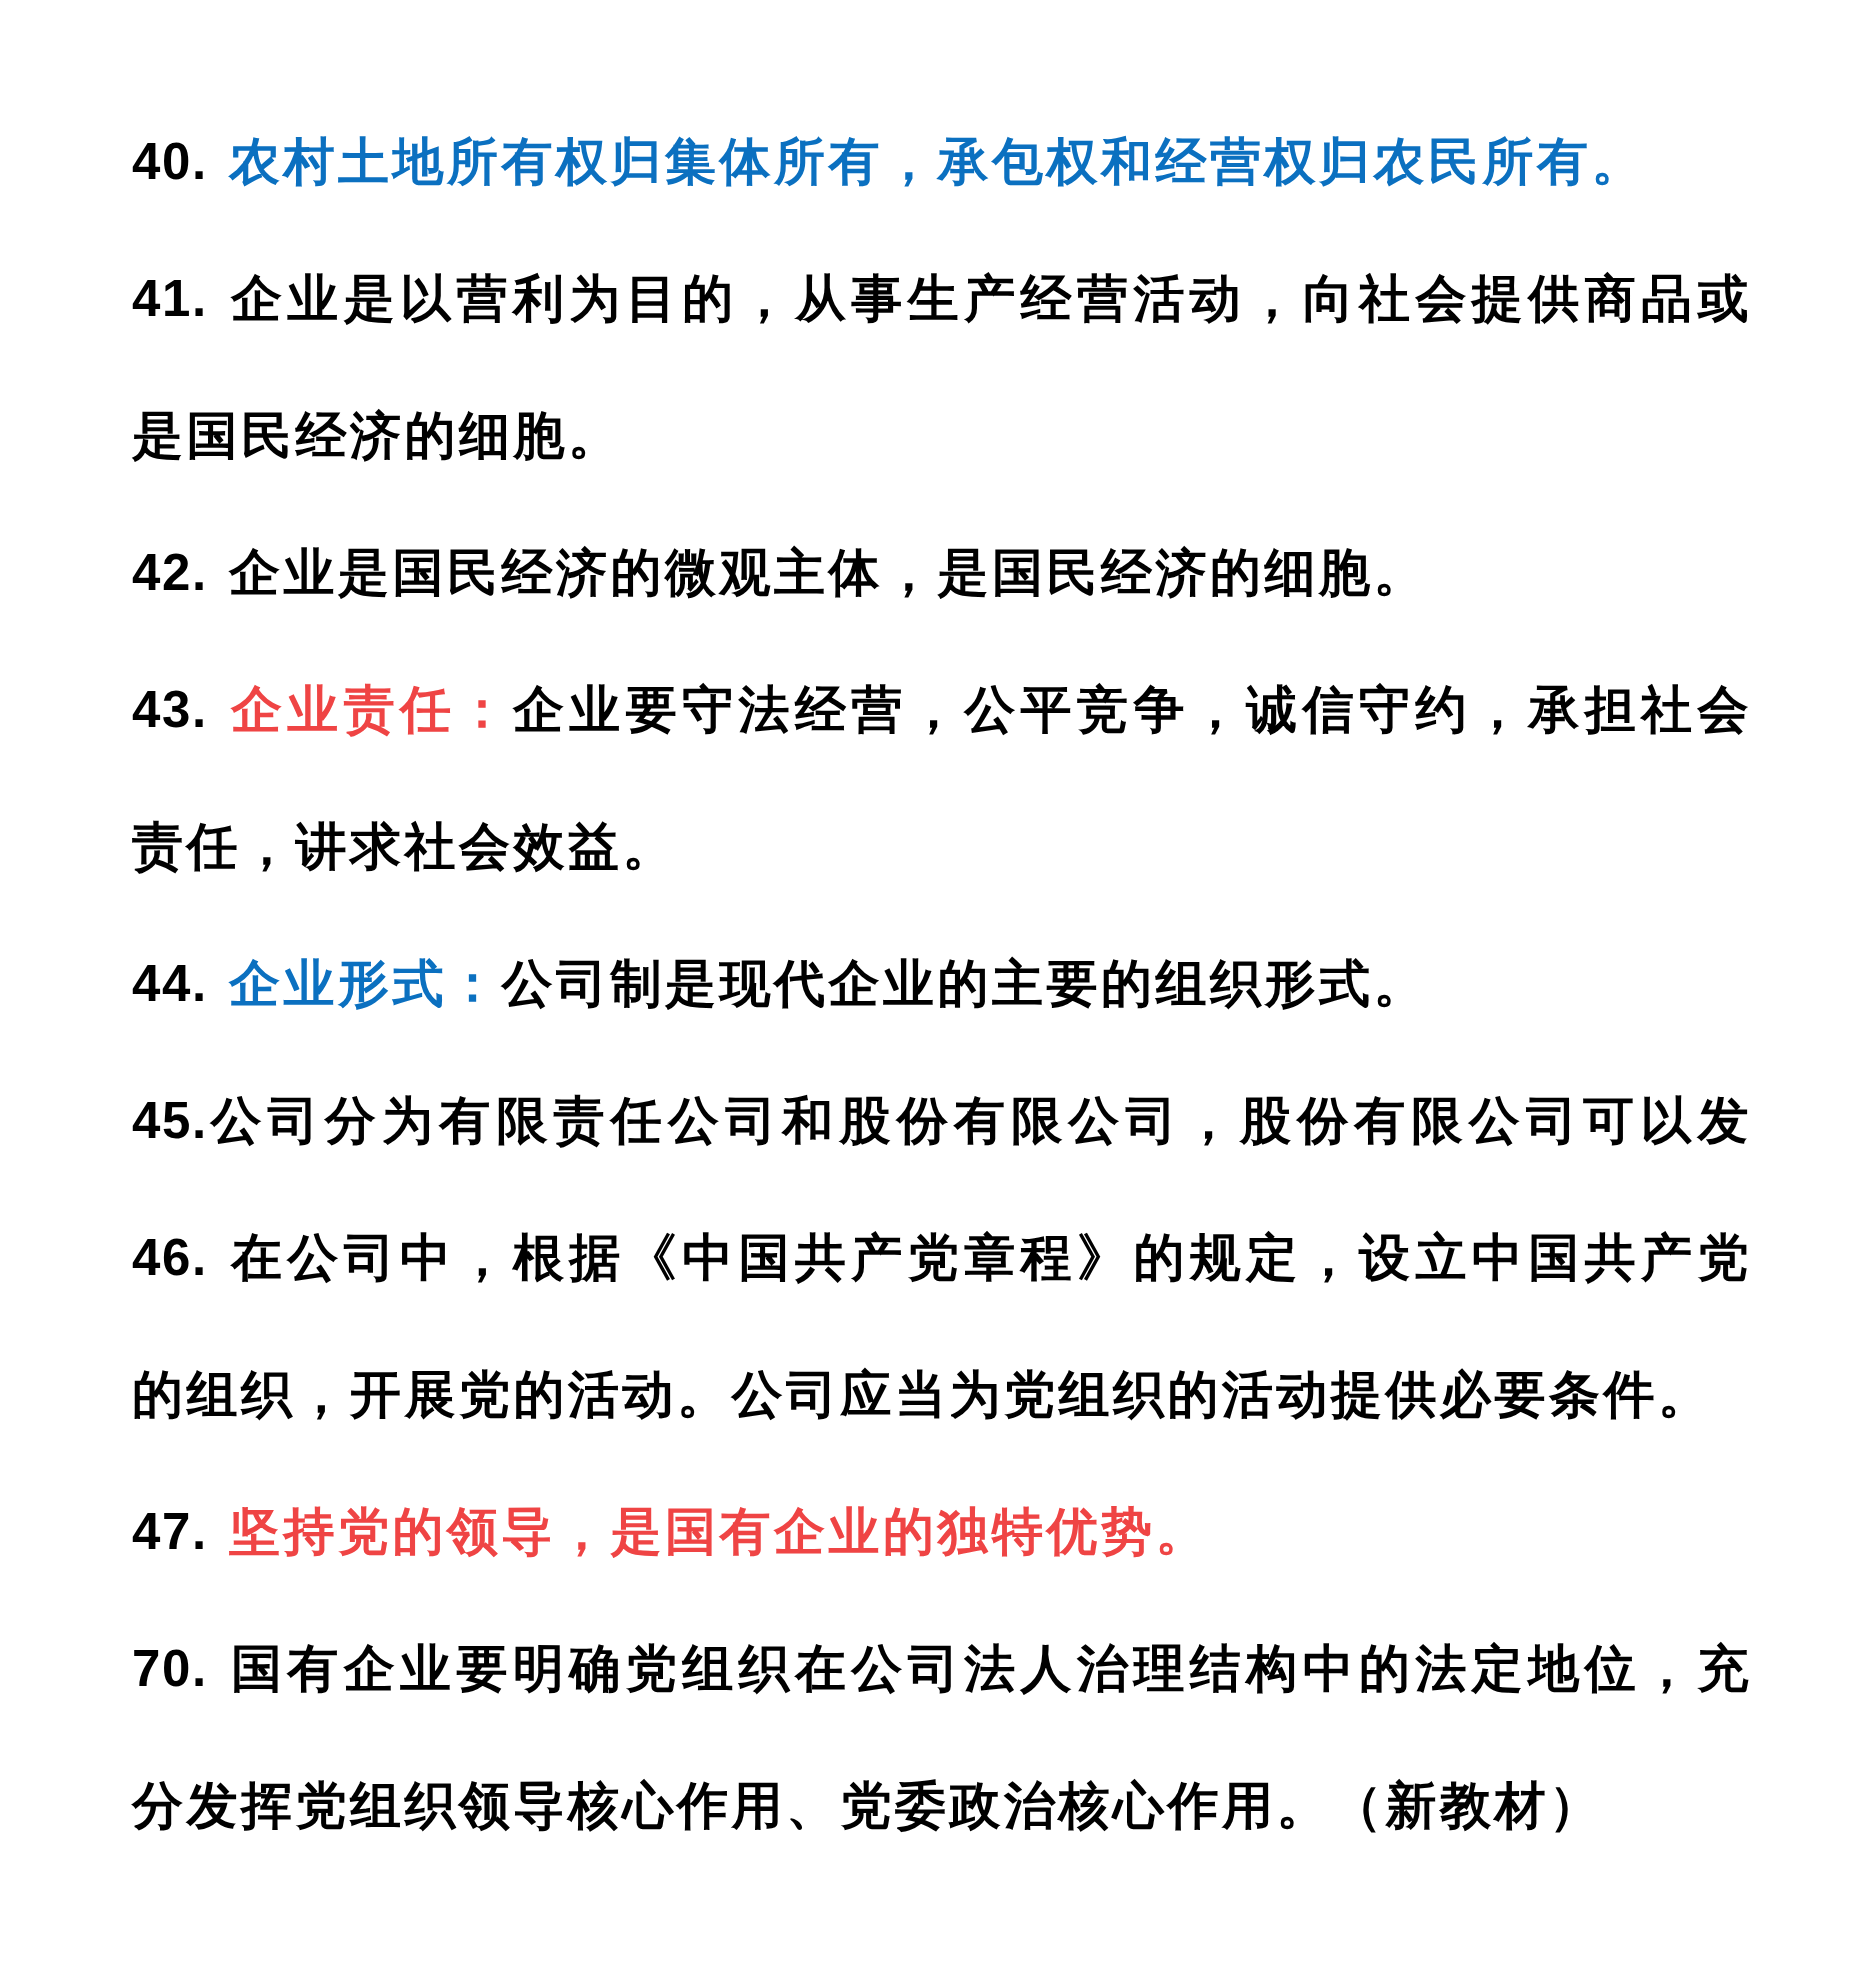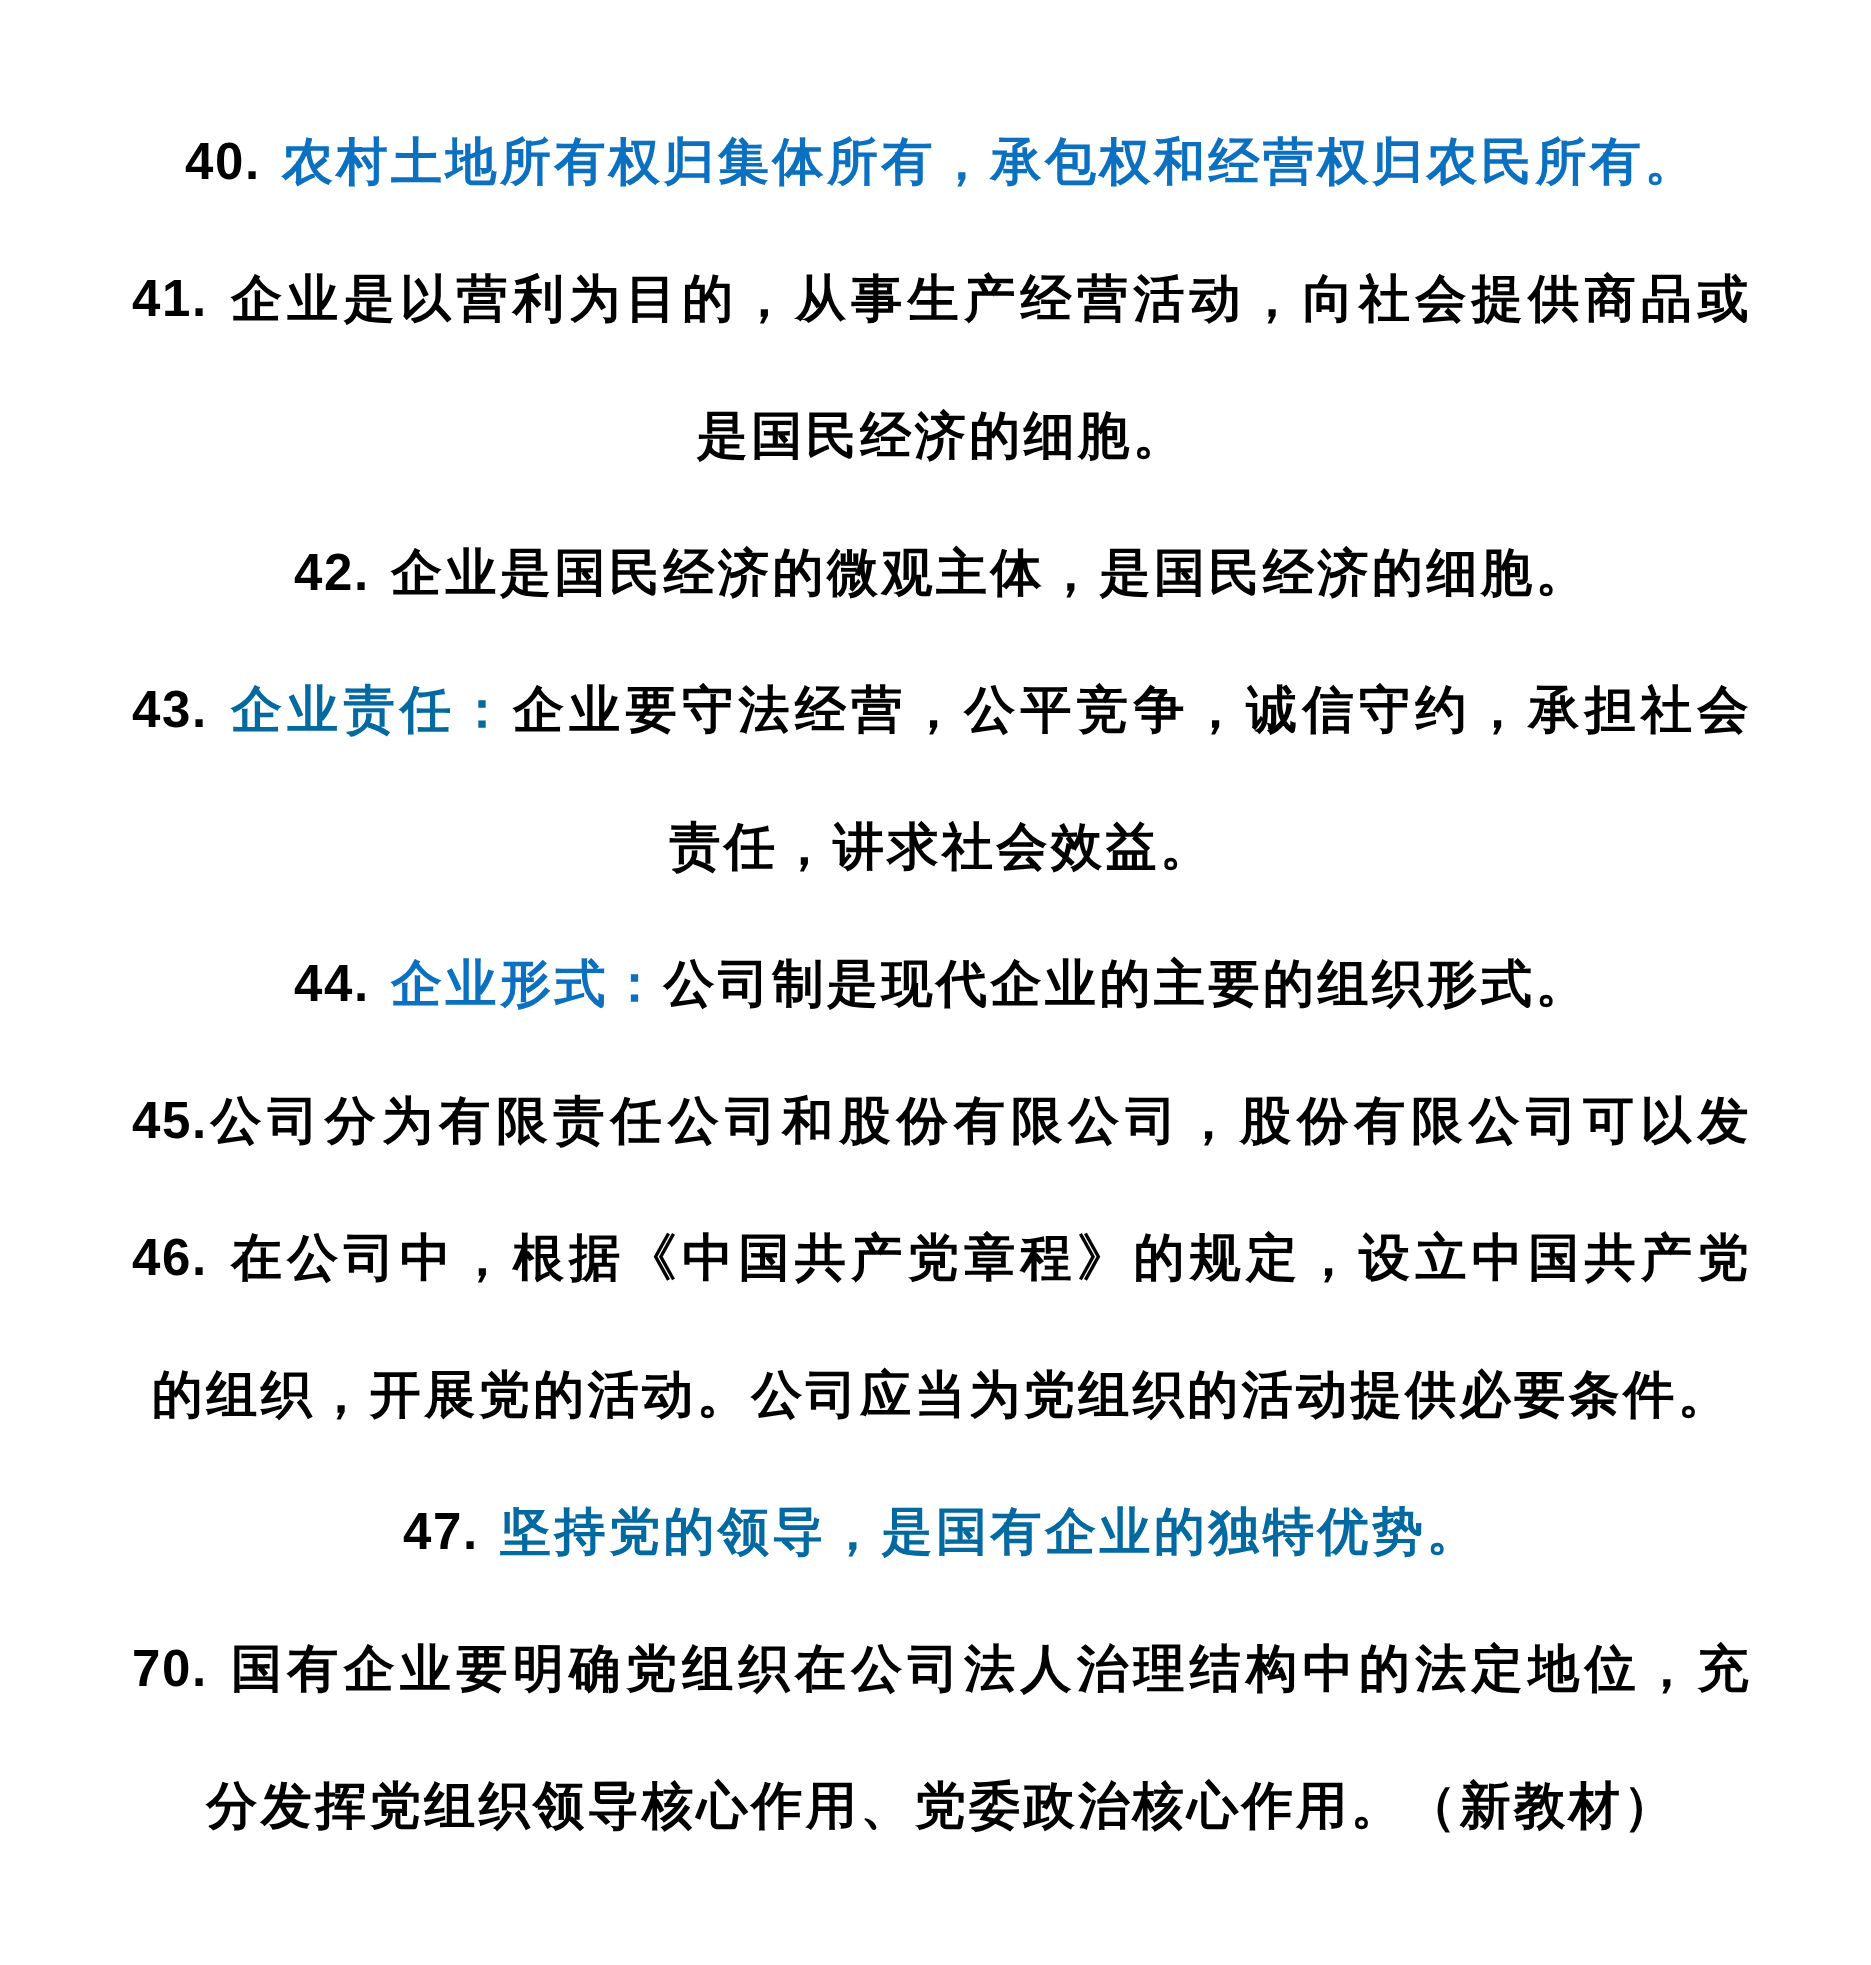--- a/index.html
+++ b/index.html
@@ -1,24 +1,24 @@
 <!DOCTYPE html>
 <html style="font-size:6.3px"><head>
 <meta charset="utf-8">
 <style>
   html, body { margin: 0; padding: 0; background: #ffffff; }
   body { width: 1872px; height: 2647px; position: relative; overflow: hidden;
          font-family: "DejaVu Sans", "Liberation Sans", sans-serif; color: #000; }
   .content { position: absolute; left: 132px; top: 93px; width: 1620px; }
   .line { height: 137px; line-height: 137px; font-size: 51px; font-weight: bold;
-          white-space: nowrap; letter-spacing: 3.5px; text-align: center; }
+          white-space: nowrap; letter-spacing: 3.5px; }
   .line.justify { text-align: justify; text-align-last: justify; }
   .num { font-family: "Liberation Sans", sans-serif; font-weight: bold; letter-spacing: 1.6px; }
   .blue { color: #0b70c0; }
-  .green { color: #0369a1; }
+  .green { color: #ef4444; }
 </style>
 </head>
 <body>
 
 <div class="content">
 
   <div class="line">
     <span class="num">40.</span>
     <span class="blue">农村土地所有权归集体所有，承包权和经营权归农民所有。</span>
   </div>

